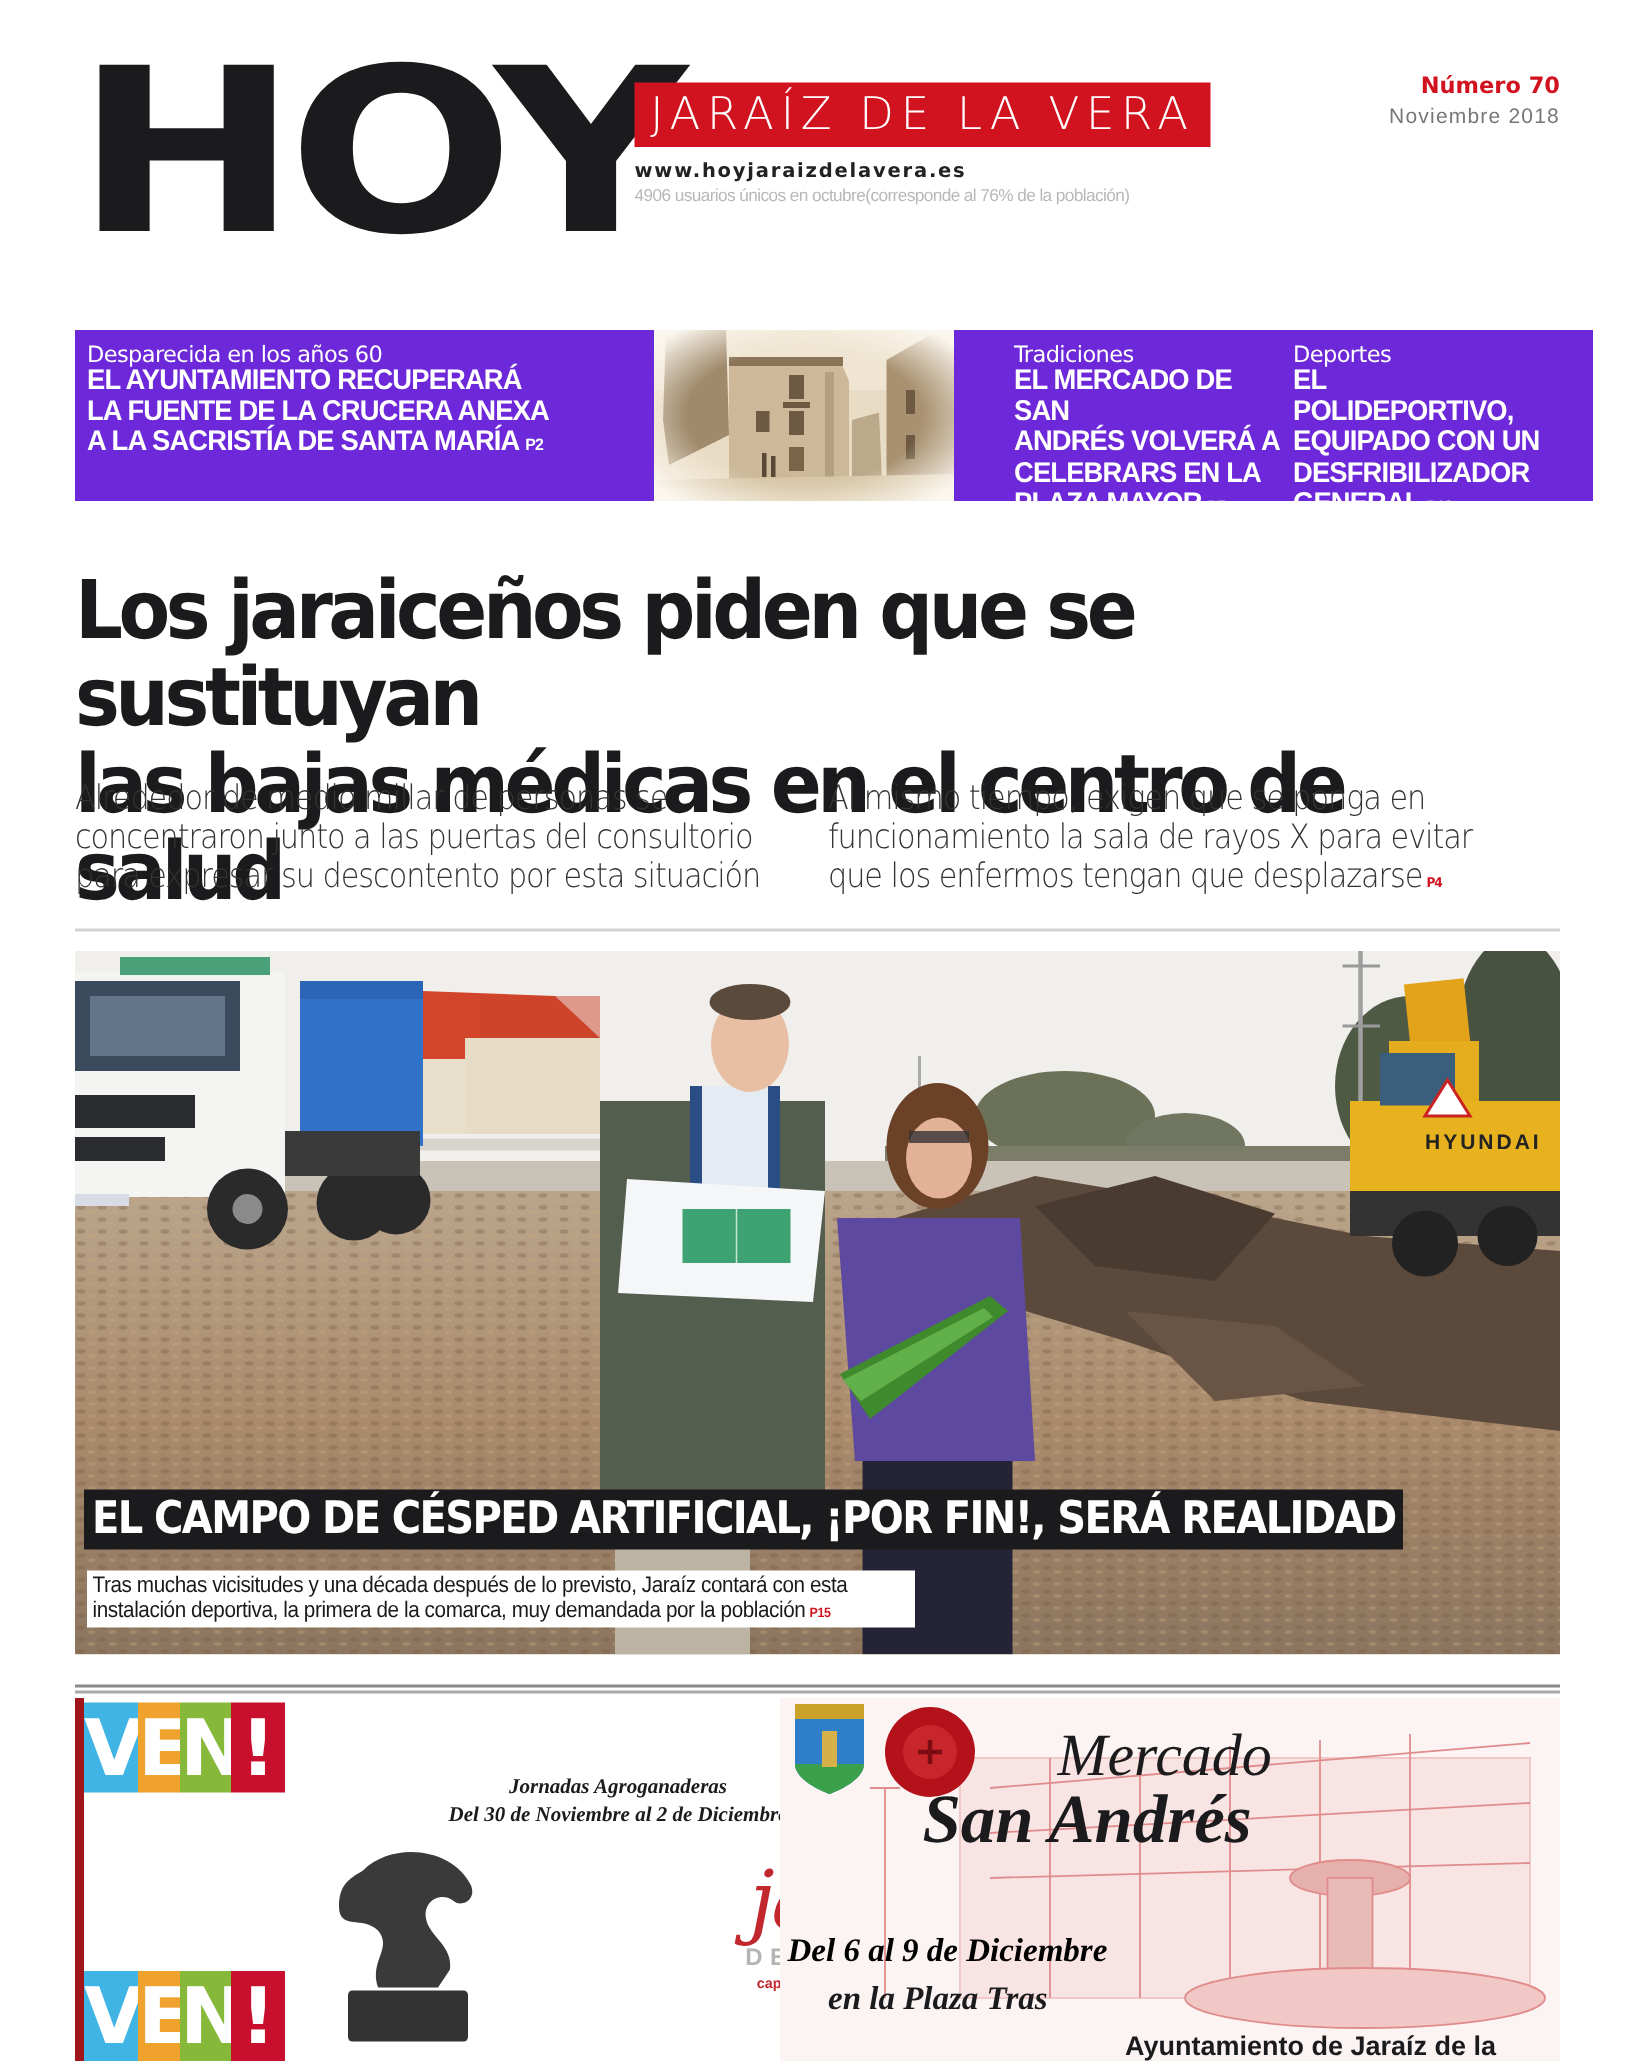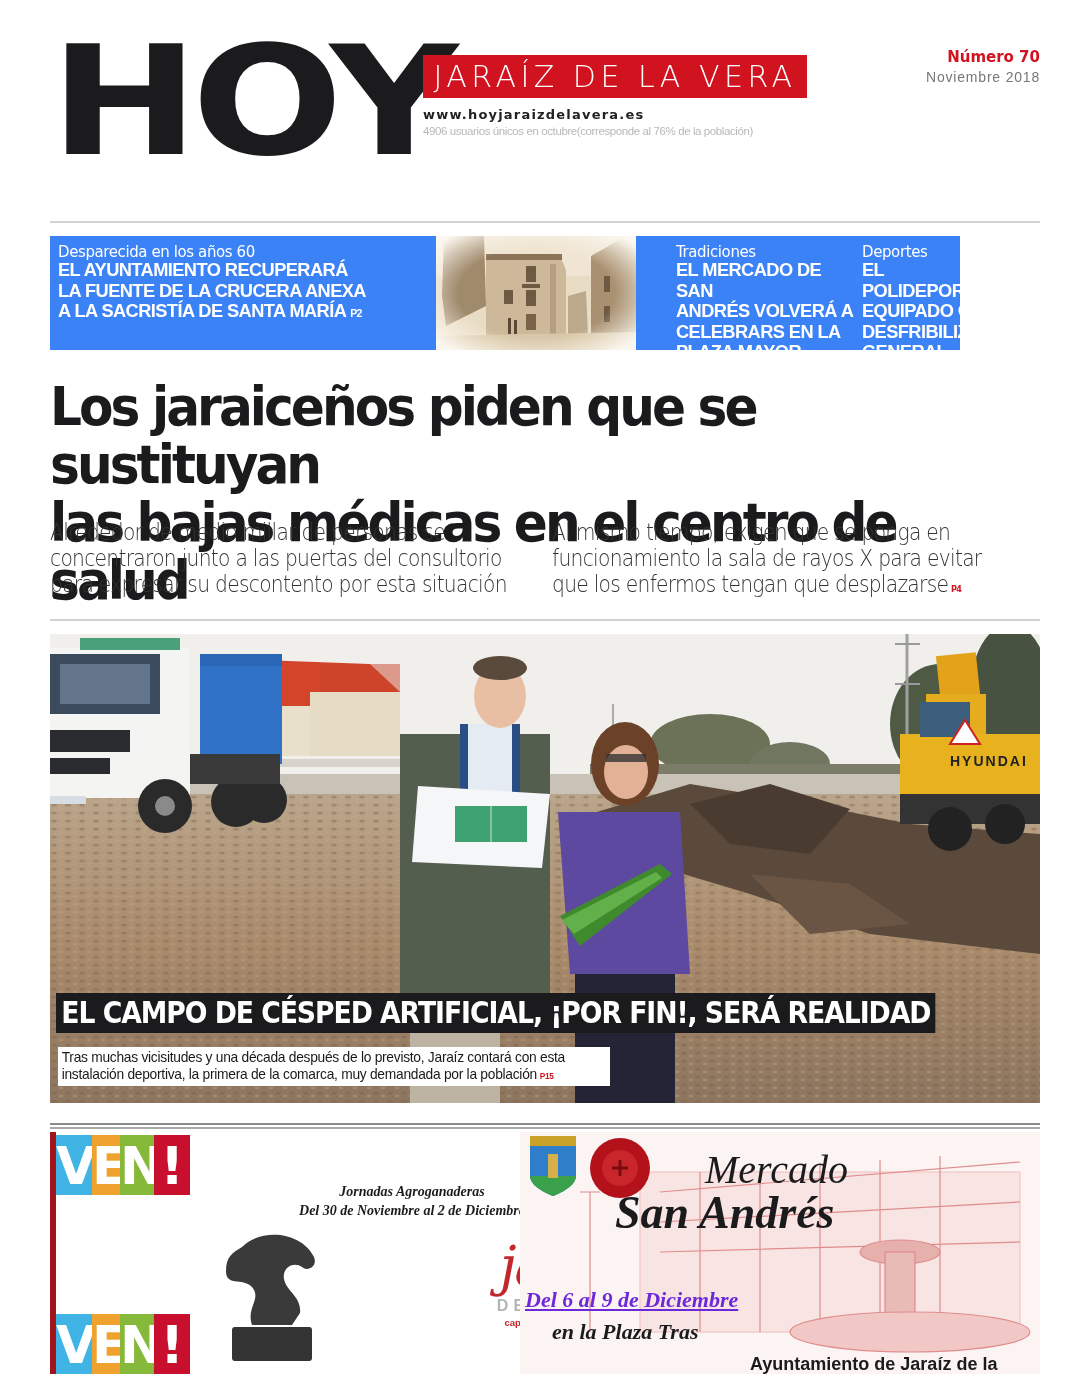--- a/index.html
+++ b/index.html
@@ -11,21 +11,21 @@
   .logo-text { position: absolute; left: 0; top: -22px; font-family: "DejaVu Sans", sans-serif; font-weight: 900; font-size: 152px; letter-spacing: -6px; color: #1b1a1c; line-height: 1; transform: scaleX(1.17); transform-origin: left top; }
   .edition-bar { position: absolute; left: 423px; top: 55px; width: 384px; height: 43px; background: #d1121f; color: #fff; font-size: 30px; letter-spacing: 4.5px; text-align: center; line-height: 43px; font-family: "DejaVu Sans", sans-serif; font-weight: 300; }
   .site-url { position: absolute; left: 423px; top: 107px; font-size: 13px; font-weight: bold; color: #222; letter-spacing: 1.2px; font-family: "DejaVu Sans", sans-serif; }
   .audience { position: absolute; left: 423px; top: 125px; font-size: 11.5px; color: #b8b8b8; letter-spacing: -0.4px; }
   .issue-num { position: absolute; right: 50px; top: 48px; font-size: 15px; font-weight: bold; color: #d1121f; text-align: right; font-family: "DejaVu Sans", sans-serif; }
   .issue-date { position: absolute; right: 50px; top: 69px; font-size: 14px; color: #777; letter-spacing: 0.8px; text-align: right; }
 
   .rule-thin { position: absolute; left: 50px; width: 990px; height: 2px; background: #d3d3d3; }
 
   
-  .teasers { position: absolute; left: 50px; top: 236px; width: 910px; height: 114px; background: #3b82f6; }
+  .teasers { position: absolute; left: 50px; top: 220px; width: 1012px; height: 114px; background: #6d28d9; }
   .teaser { position: absolute; top: 8px; color: #fff; }
   .teaser-kicker { font-size: 15px; line-height: 16px; font-family: "DejaVu Sans", sans-serif; font-weight: normal; letter-spacing: -0.4px; }
   .teaser-head { font-size: 19px; font-weight: bold; line-height: 20.5px; letter-spacing: -0.6px; text-transform: uppercase; transform: scaleX(0.96); transform-origin: left top; }
   .teaser-page { font-size: 11px; font-weight: bold; margin-left: 4px; }
   .t1 { left: 8px; width: 380px; }
   .t2 { left: 626px; width: 185px; }
   .t3 { left: 812px; width: 178px; }
   .teaser-photo { position: absolute; left: 386px; top: 0; width: 200px; height: 114px; background: #f8f2e6; overflow: hidden; }
 
   
@@ -60,21 +60,21 @@
   .agro-title { position: absolute; left: 62px; top: 50px; width: 300px; text-align: center; font-family: "Liberation Serif", serif; font-weight: bold; font-style: italic; font-size: 14px; line-height: 19px; color: #1b1a1c; }
   .jaraiz-logo { position: absolute; left: 270px; top: 105px; width: 200px; text-align: center; }
   .jaraiz-script { font-family: "DejaVu Serif", serif; font-style: italic; font-size: 54px; color: #c1272d; line-height: 60px; letter-spacing: -2px; }
   .jaraiz-sub { font-size: 16px; letter-spacing: 5px; color: #b5b5b5; font-weight: bold; line-height: 18px; }
   .jaraiz-sub b { color: #9a9a9a; }
   .jaraiz-tag { font-size: 9.5px; color: #c1272d; font-weight: bold; margin-top: 2px; }
 
   .ad-mercado { position: absolute; left: 470px; top: 0; width: 520px; height: 242px; background: #fbf4f3; overflow: hidden; }
   .mercado-title1 { position: absolute; left: 185px; top: 14px; font-family: "Liberation Serif", serif; font-style: italic; font-size: 40px; color: #1b1a1c; }
   .mercado-title2 { position: absolute; left: 95px; top: 54px; font-family: "Liberation Serif", serif; font-weight: bold; font-style: italic; font-size: 46px; color: #1b1a1c; }
-  .mercado-dates { position: absolute; left: 5px; top: 152px; font-family: "Liberation Serif", serif; font-weight: bold; font-style: italic; font-size: 22px; color: #6d28d9; line-height: 32px; text-decoration: underline; }
+  .mercado-dates { position: absolute; left: 5px; top: 152px; font-family: "Liberation Serif", serif; font-weight: bold; font-style: italic; font-size: 22px; color: #000000; line-height: 32px; }
   .mercado-place { position: absolute; left: 32px; top: 184px; font-family: "Liberation Serif", serif; font-weight: bold; font-style: italic; font-size: 22px; color: #1b1a1c; line-height: 32px; }
   .mercado-org { position: absolute; left: 230px; top: 222px; font-size: 18px; font-weight: bold; color: #1b1a1c; }
 </style>
 </head>
 <body>
 
 <div class="logo">
   <div class="logo-text">HOY</div>
 </div>
 <div class="edition-bar">JARAÍZ DE LA VERA</div>

